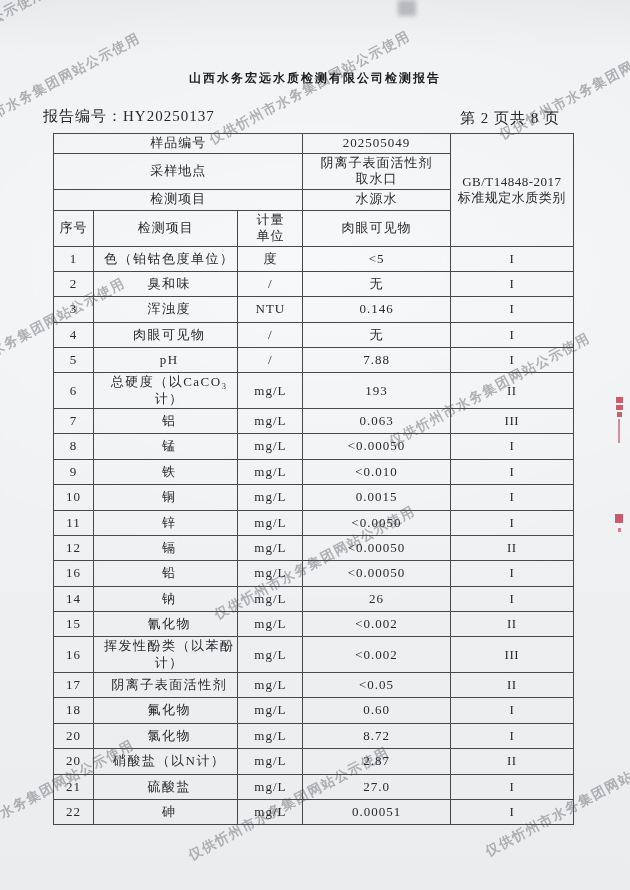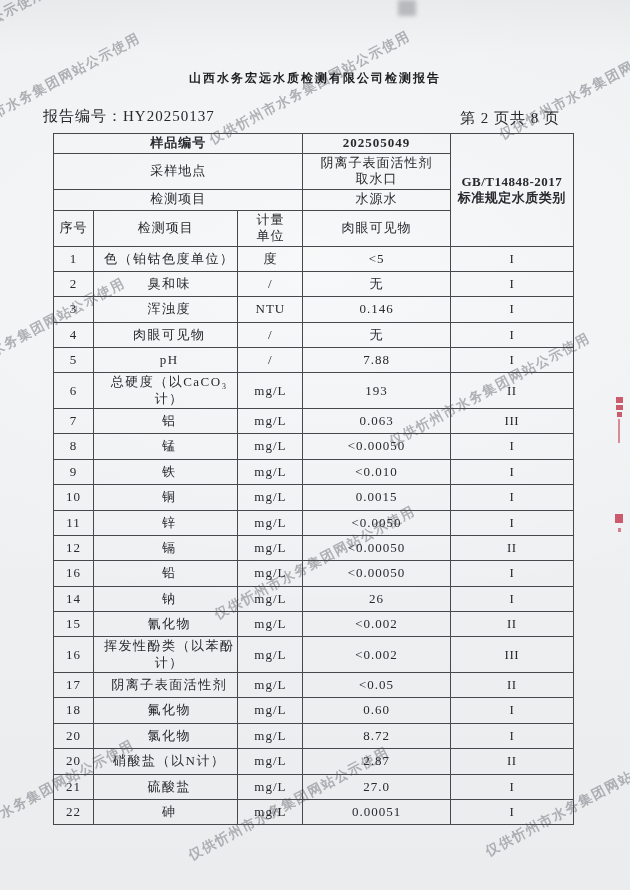--- a/index.html
+++ b/index.html
@@ -46,21 +46,21 @@
   table{border-collapse:collapse;table-layout:fixed;width:521px;}
   td{
     border:1px solid #47474c;
     font-size:13px;line-height:1.25;
     text-align:center;vertical-align:middle;
     padding:1px 2px;letter-spacing:1px;color:#29292e;
     overflow:hidden;
   }
   table{border:1.5px solid #3e3e43;}
   .pre{white-space:pre-line;}
-  .row-a{height:20px;font-weight:bold;}
+  .row-a{height:20px;}
   .row-b{height:34px;}
   .row-c{height:21px;}
   .row-d{height:36px;}
   tbody tr{height:25.4px;}
   td.col-item{text-align:center;padding-left:9px;letter-spacing:1.5px;}
   td.cell-grade{letter-spacing:0.5px;}
   .gb-cell{letter-spacing:0.5px;}
 
   
   .stamp-mark{position:absolute;background:var(--stamp-color,#c2364a);opacity:0.8;}

